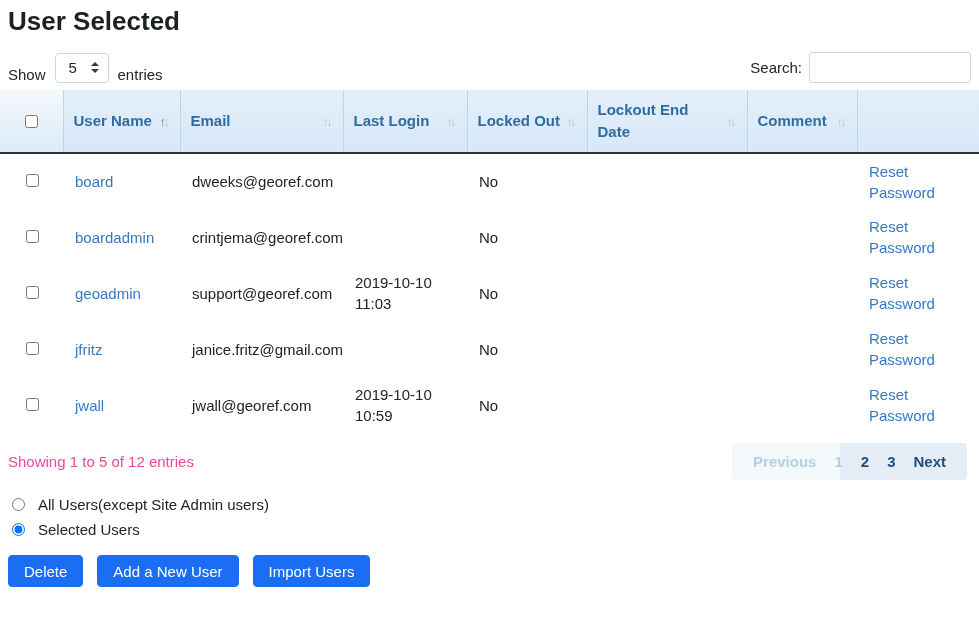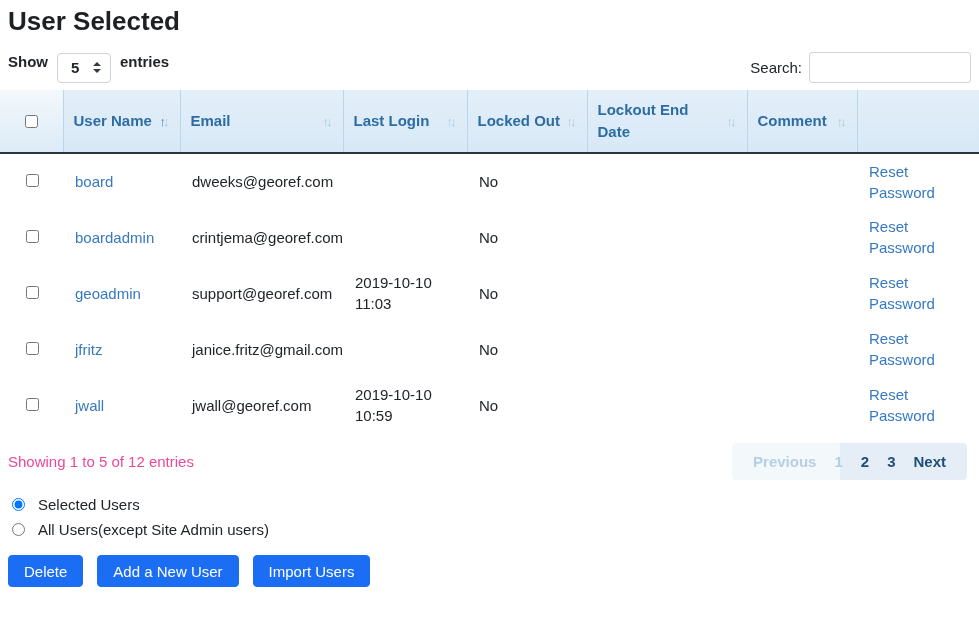--- a/index.html
+++ b/index.html
@@ -20,21 +20,21 @@
   .pad{padding-left:8px;padding-right:8px;}
   .page-title{font-size:26px;font-weight:700;color:#1d2124;margin:6px 0 15px;}
   .filter-label{display:block;font-size:14px;font-weight:700;margin-bottom:6px;color:#212529;}
   .select-box{
     width:220px;height:31px;border:1px solid #ced4da;border-radius:4px;
     display:flex;align-items:center;justify-content:space-between;
     padding:0 11px;color:#495057;cursor:pointer;margin-bottom:17px;background:#fff;
   }
   .caret-down{width:0;height:0;border-left:4px solid transparent;border-right:4px solid transparent;border-top:5px solid #343a40;}
   .toolbar{display:flex;justify-content:space-between;align-items:center;margin-bottom:7px;}
-  .length-ctl{display:flex;align-items:flex-start;gap:9px;font-weight:bold;}
+  .length-ctl{display:flex;align-items:flex-end;gap:9px;}
   .entries-select{
     width:54px;height:30px;border:1px solid #ced4da;border-radius:4px;background:#fff;
     display:flex;align-items:center;justify-content:space-between;padding:0 9px 0 13px;cursor:pointer;
   }
   .spin{display:flex;flex-direction:column;gap:3px;}
   .spin i{display:block;width:0;height:0;border-left:4px solid transparent;border-right:4px solid transparent;}
   .spin .up{border-bottom:4px solid #343a40;}
   .spin .dn{border-top:4px solid #343a40;}
   .search-wrap{display:flex;align-items:center;gap:7px;}
   .search-input{width:162px;height:31px;border:1px solid #ced4da;border-radius:3px;padding:0 8px;font:inherit;outline:none;}
@@ -218,26 +218,26 @@
         <a class="page-item disabled" href="#">Previous</a>
         <a class="page-item current" href="#">1</a>
         <a class="page-item normal" href="#">2</a>
         <a class="page-item normal" href="#">3</a>
         <a class="page-item normal" href="#">Next</a>
       </div>
   </div>
 
   <div class="radio-group pad" id="radio-group">
       <label class="radio-row">
+        <input type="radio" name="scope" style="">
+        <span>All Users(except Site Admin users)</span>
+      </label>
+      <label class="radio-row">
         <input type="radio" name="scope" checked="" style="">
         <span>Selected Users</span>
-      </label>
-      <label class="radio-row">
-        <input type="radio" name="scope" style="">
-        <span>All Users(except Site Admin users)</span>
       </label>
     </div>
 
   <div class="actions pad" id="action-buttons">
       <button class="btn-primary">Delete</button>
       <button class="btn-primary">Add a New User</button>
       <button class="btn-primary">Import Users</button>
     </div>
 
 </div>

